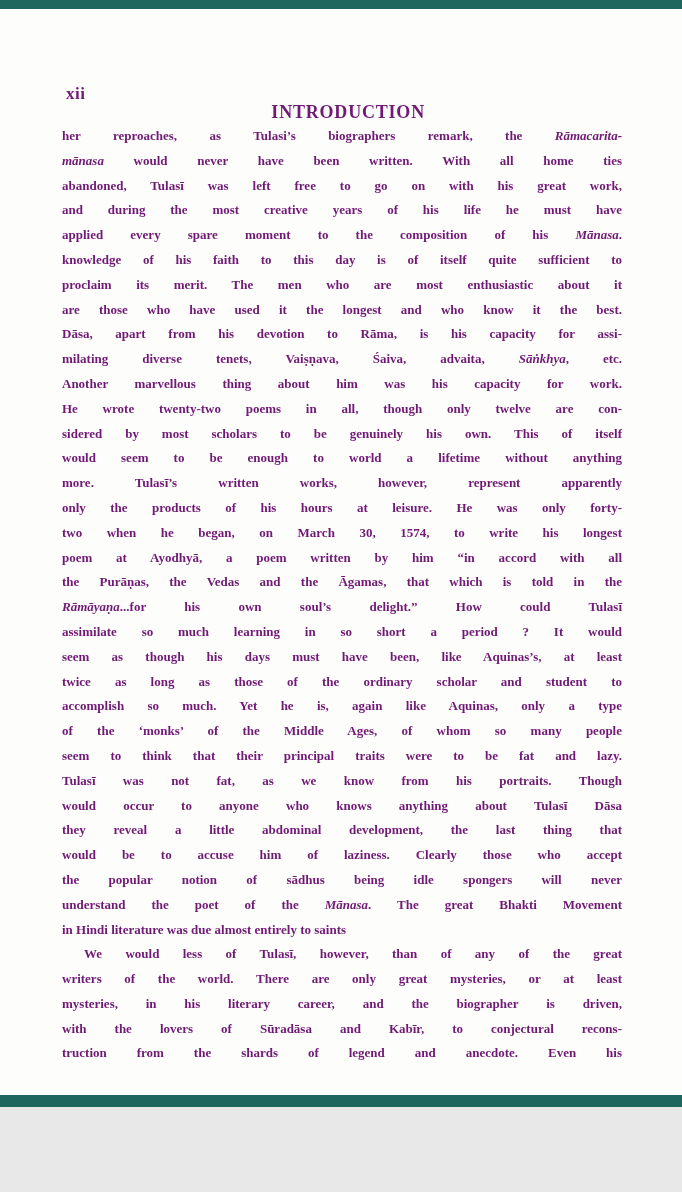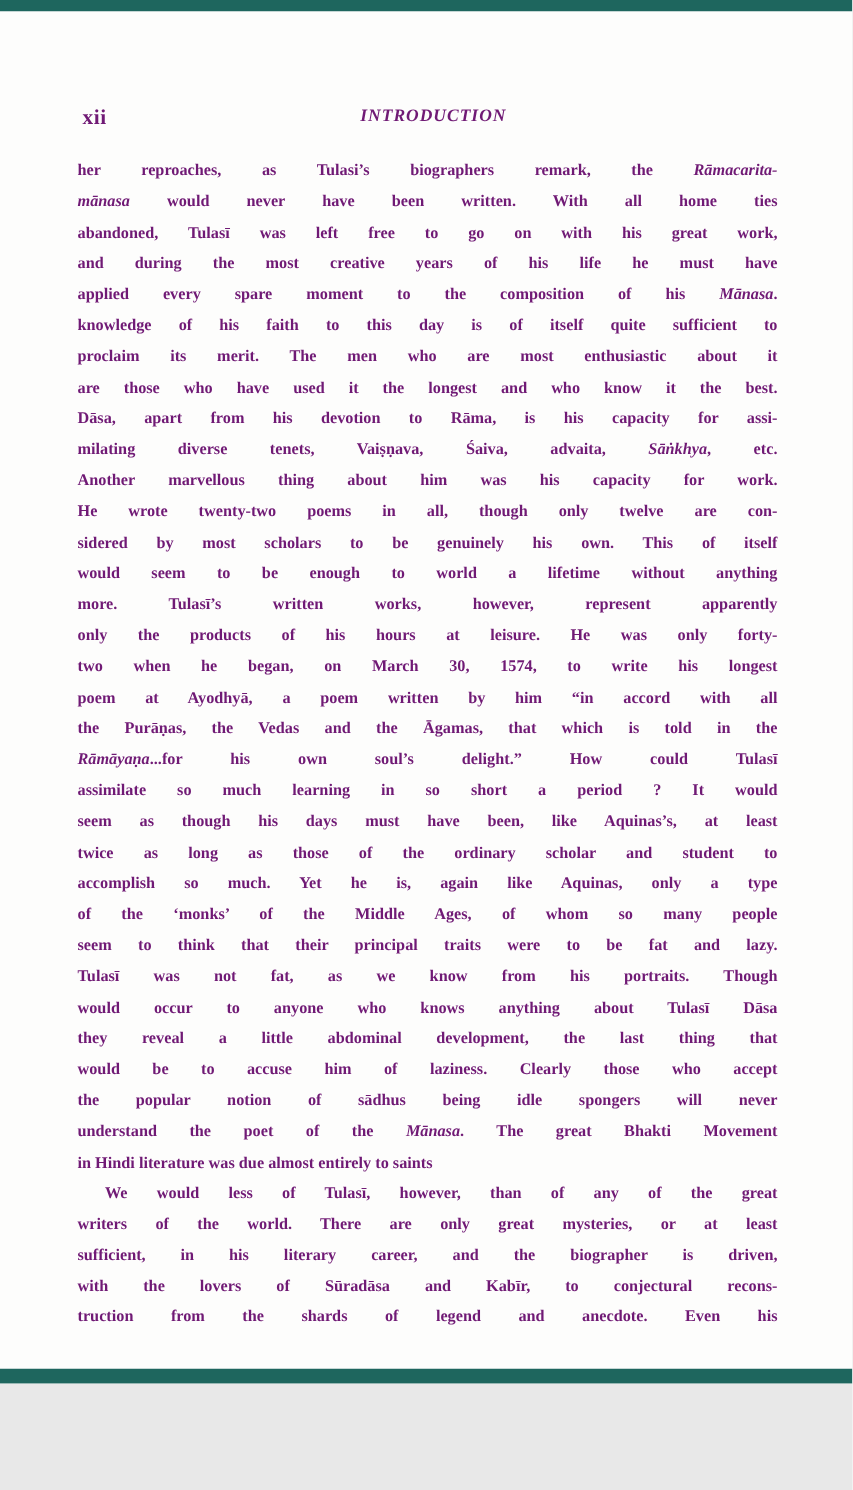--- a/index.html
+++ b/index.html
@@ -37,25 +37,24 @@
     left: 4px;
     top: 0;
     font-size: 17px;
     font-weight: bold;
     letter-spacing: 0.5px;
   }
   .section-title {
     position: absolute;
     left: 50%;
     transform: translateX(-46%);
-    top: 2px;
-    font-size: 14px;
+    top: 18px;
+    font-size: 18px;
     font-weight: bold;
     letter-spacing: 0.8px;
-    font-style: italic;
   }
 
   .page-body {
     position: absolute;
     top: 124px;
     left: 62px;
     width: 560px;
   }
   .line {
     height: 24.8px;
@@ -111,19 +110,19 @@
       <div class="line"><span>seem to think that their principal traits were to be fat and lazy.</span></div>
       <div class="line"><span>Tulasī was not fat, as we know from his portraits. Though</span></div>
       <div class="line"><span>would occur to anyone who knows anything about Tulasī Dāsa</span></div>
       <div class="line"><span>they reveal a little abdominal development, the last thing that</span></div>
       <div class="line"><span>would be to accuse him of laziness. Clearly those who accept</span></div>
       <div class="line"><span>the popular notion of sādhus being idle spongers will never</span></div>
       <div class="line"><span>understand the poet of the </span><i>Mānasa</i><span>. The great Bhakti Movement</span></div>
       <div class="line flush"><span>in Hindi literature was due almost entirely to saints</span></div>
       <div class="line indent"><span>We would less of Tulasī, however, than of any of the great</span></div>
       <div class="line"><span>writers of the world. There are only great mysteries, or at least</span></div>
-      <div class="line"><span>sufficient, in his literary career, and the biographer is driven,</span></div>
+      <div class="line"><span>mysteries, in his literary career, and the biographer is driven,</span></div>
       <div class="line"><span>with the lovers of Sūradāsa and Kabīr, to conjectural recons-</span></div>
       <div class="line"><span>truction from the shards of legend and anecdote. Even his</span></div>
     </div>
 
   <div class="scan-bar bottom"></div>
 </div>
 
 </body></html>

